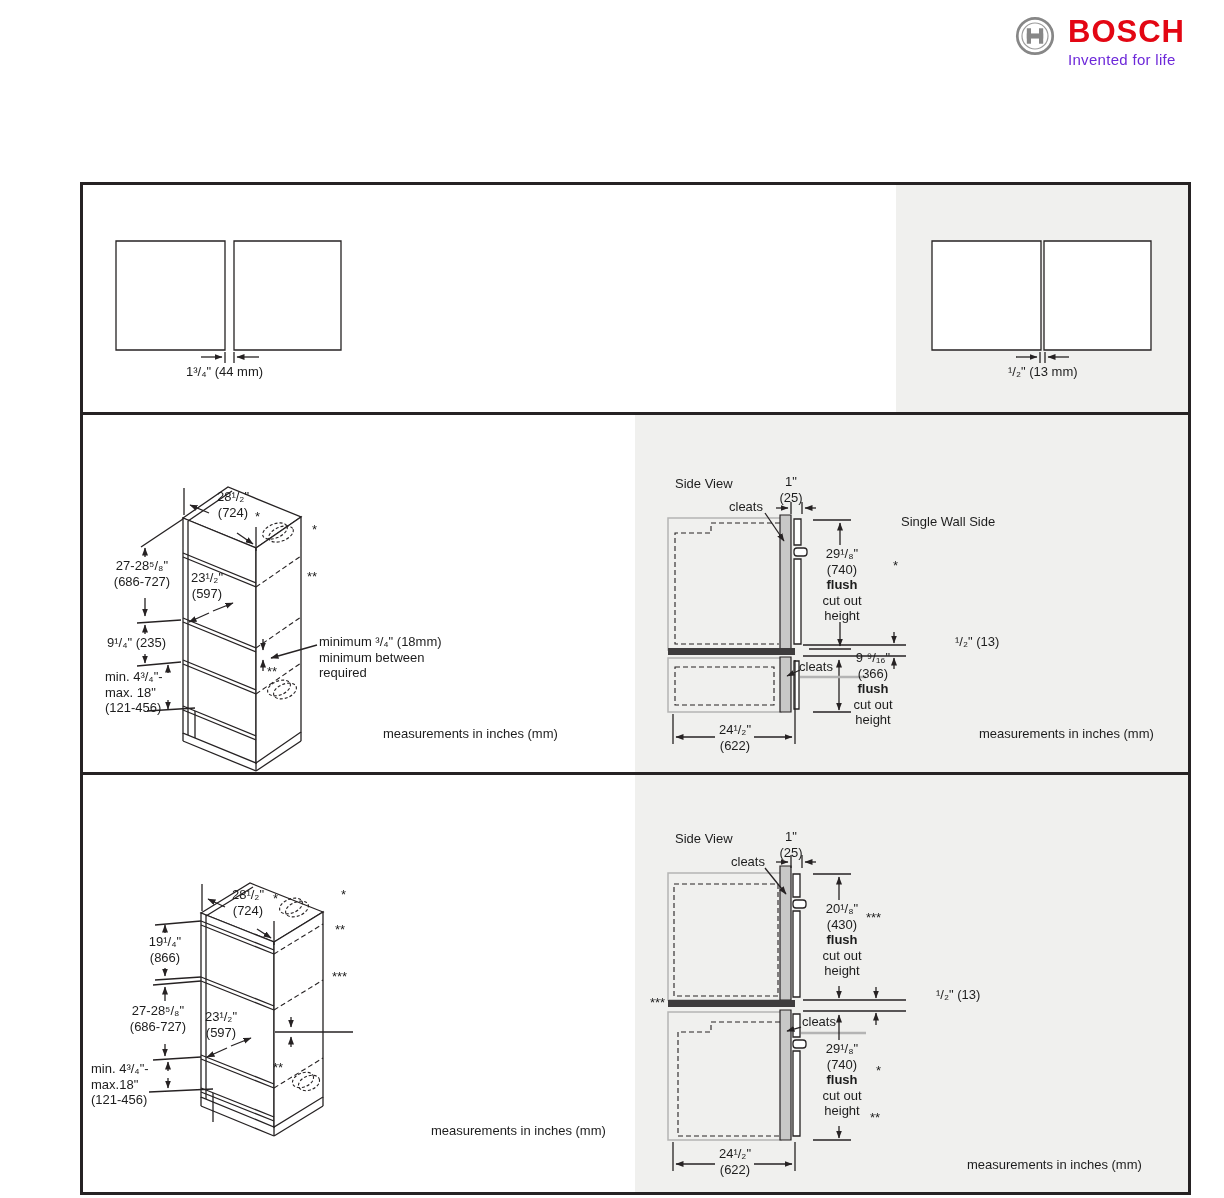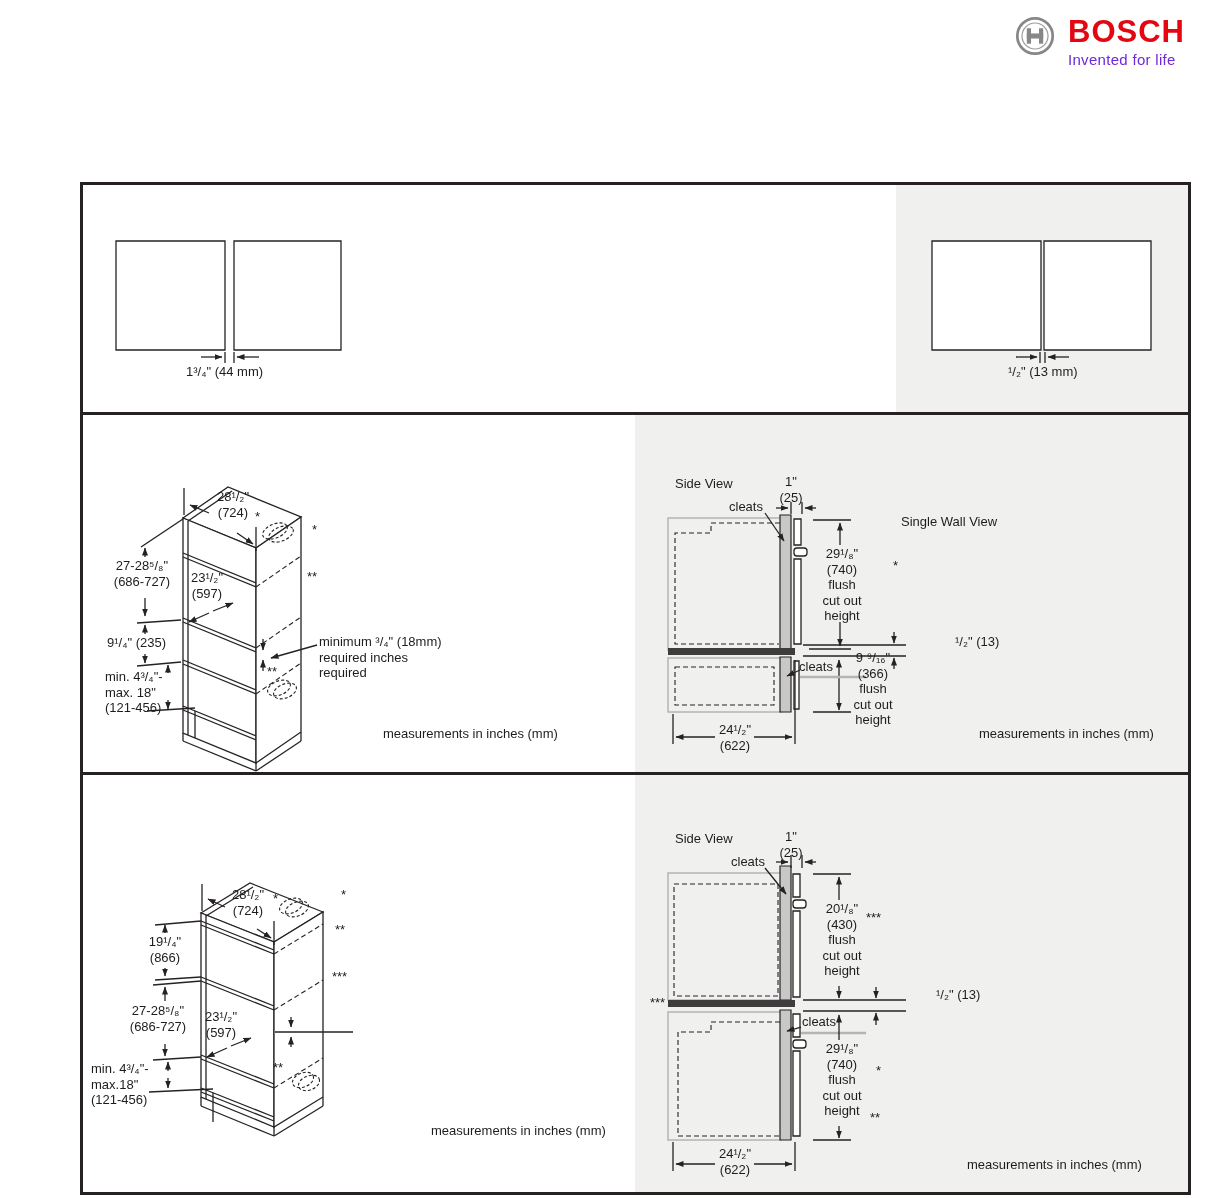--- a/index.html
+++ b/index.html
@@ -5,21 +5,21 @@
   html,body{margin:0;padding:0;background:#ffffff;}
   .page{position:relative;width:1224px;height:1198px;background:#fff;overflow:hidden;
         font-family:"Liberation Sans","DejaVu Sans",sans-serif;margin-left:23px;}
   .panel{position:absolute;background:#f0f0ee;}
   .box{position:absolute;left:57px;top:182px;width:1105px;height:1007px;border:3px solid #262223;}
   .divider{position:absolute;left:57px;width:1111px;height:3px;background:#262223;}
   .art{position:absolute;left:0;top:0;z-index:3;}
   .lbl{position:absolute;z-index:4;font-size:13px;line-height:15.5px;color:#1d1d1d;white-space:nowrap;}
   .blk span{display:block;}
   .ctr{text-align:center;}
-  .b{font-weight:normal;text-align:center;}
+  .b{font-weight:bold;text-align:center;}
   .u{}
   .logo{position:absolute;left:992px;top:16px;display:flex;align-items:flex-start;gap:13px;z-index:5;}
   .brand{font-size:31px;font-weight:700;color:#e30613;letter-spacing:1px;line-height:32px;}
   .tagline{font-size:15px;color:#6d28d9;margin-top:3px;letter-spacing:0.3px;}
   svg line,svg path,svg rect,svg ellipse{vector-effect:non-scaling-stroke;}
   .ln{stroke:#262223;stroke-width:1.3;fill:none;}
   .fw{fill:#ffffff;stroke:#262223;stroke-width:1.3;}
   .dsh{stroke:#262223;stroke-width:1.1;fill:none;stroke-dasharray:5,3;}
   .dshs{stroke:#262223;stroke-width:1.1;fill:none;stroke-dasharray:3,2;}
   .thin{stroke:#b4b4b4;stroke-width:1.5;fill:none;}
@@ -289,36 +289,36 @@
     <span>(597)</span>
   </div>
   <span class="lbl" style="left:84px;top:635px;">9¹/₄" (235)</span>
   <div class="lbl blk" style="left:82px;top:669px;">
     <span>min. 4³/₄"-</span>
     <span>max. 18"</span>
     <span>(121-456)</span>
   </div>
   <div class="lbl blk" style="left:296px;top:634px;">
     <span>minimum ³/₄" (18mm)</span>
-    <span>required inches</span>
+    <span>minimum between</span>
     <span>required</span>
   </div>
   <span class="lbl" style="left:232px;top:509px;">*</span>
   <span class="lbl" style="left:289px;top:522px;">*</span>
   <span class="lbl" style="left:284px;top:569px;">**</span>
   <span class="lbl" style="left:244px;top:664px;">**</span>
   <span class="lbl" style="left:360px;top:726px;">measurements in inches (mm)</span>
 
   <span class="lbl" style="left:652px;top:476px;">Side View</span>
   <div class="lbl blk ctr" style="left:746px;top:474px;width:44px;">
     <span>1"</span>
     <span>(25)</span>
   </div>
   <span class="lbl u" style="left:706px;top:499px;">cleats</span>
-  <span class="lbl" style="left:878px;top:514px;">Single Wall View</span>
+  <span class="lbl" style="left:878px;top:514px;">Single Wall Side</span>
   <div class="lbl blk ctr" style="left:788px;top:546px;width:62px;">
     <span>29¹/₈"</span>
     <span>(740)</span>
     <span class="b">flush</span>
     <span>cut out</span>
     <span>height</span>
   </div>
   <span class="lbl" style="left:870px;top:558px;">*</span>
   <span class="lbl" style="left:932px;top:634px;">¹/₂" (13)</span>
   <span class="lbl u" style="left:776px;top:659px;">cleats</span>

